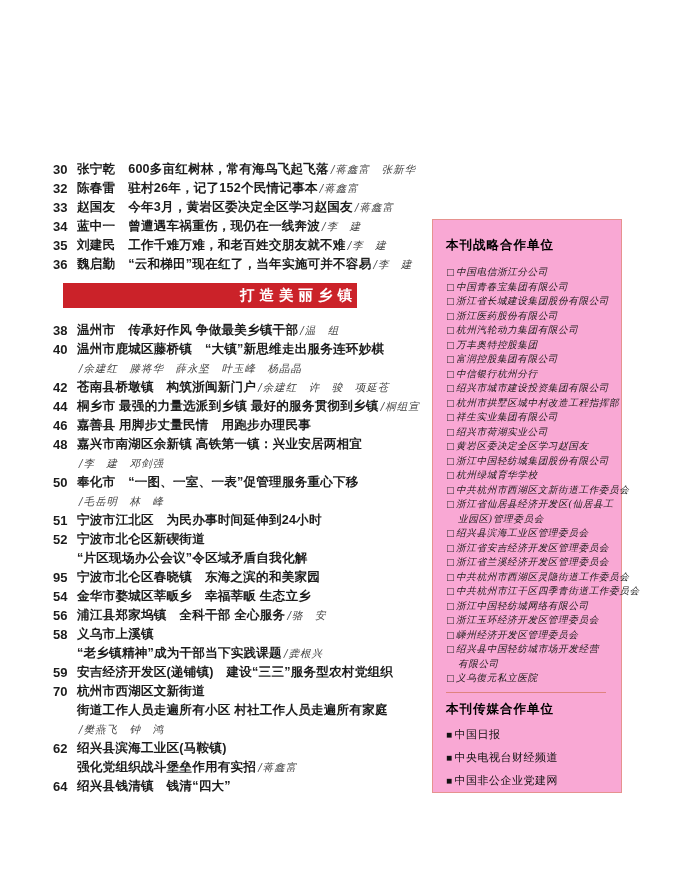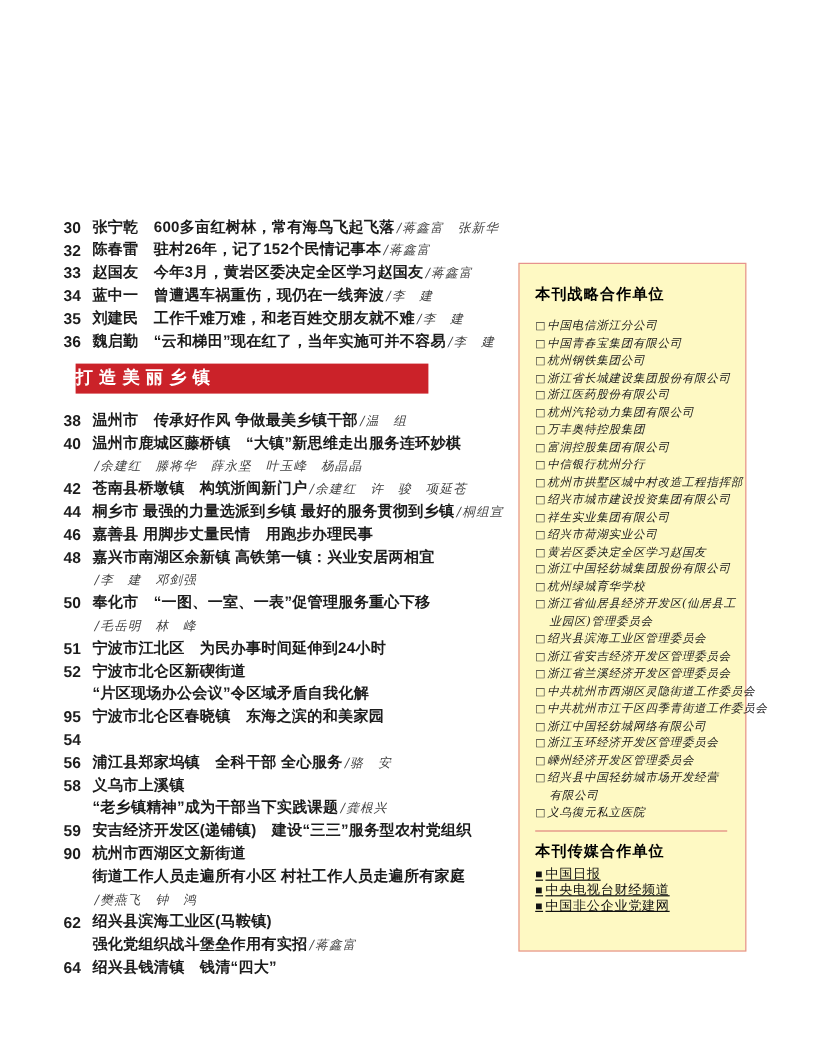--- a/index.html
+++ b/index.html
@@ -1,54 +1,54 @@
 <!DOCTYPE html>
 <html><head>
 <meta charset="utf-8">
 <style>
   html,body{margin:0;padding:0;}
   body{
     width:683px;height:878px;position:relative;background:#ffffff;
     font-family:"Liberation Sans",sans-serif;overflow:hidden;
   }
   
-  .toc{position:absolute;left:53px;top:180px;width:382px;}
+  .toc{position:absolute;left:53px;top:160px;width:382px;}
   .toc-row{display:flex;height:19px;line-height:19px;white-space:nowrap;}
   .toc-num{flex:0 0 24px;font-size:13px;font-weight:bold;color:#1c1c1c;}
   .toc-text{font-size:12.6px;font-weight:bold;color:#1c1c1c;letter-spacing:.2px;}
   .toc-author{
     font-family:"DejaVu Serif",serif;font-style:italic;font-weight:normal;
     font-size:10.5px;color:#424242;margin-left:2px;letter-spacing:1px;margin-top:38px;
   }
   .banner{
     margin:9px 0 13px 10px;width:294px;height:25px;line-height:25px;
     background:var(--banner-bg,#cb2229);color:var(--banner-fg,#fff);
-    text-align:left;font-size:14.5px;font-weight:bold;letter-spacing:5px;
+    text-align:right;font-size:14.5px;font-weight:bold;letter-spacing:5px;
   }
   
   .coop-box{
     position:absolute;left:432px;top:219px;width:190px;height:574px;
     box-sizing:border-box;border:1px solid var(--box-border,#e6928f);
-    padding:13px 9px 0 13px;background:#fef9c3;
+    padding:13px 9px 0 13px;background:#f9a8d4;
   }
   .coop-title{
     font-size:12.5px;font-weight:bold;color:#000;letter-spacing:1px;
     line-height:16px;margin:4px 0 12px 0;
   }
   ul.coop-list{list-style:none;margin:0;padding:0;}
   ul.strategic li{
     font-family:"DejaVu Serif",serif;font-style:italic;
     font-size:9.6px;line-height:14.5px;color:#1a1a1a;
     padding-left:12px;text-indent:-12px;white-space:pre;letter-spacing:.6px;
   }
   ul.strategic .bullet{font-style:normal;font-size:9px;color:#333;margin-right:1px;}
   .coop-divider{border:none;border-top:1px solid var(--divider,#df837f);margin:6px 6px 8px 0;}
   .media-title{margin:2px 0 6px 0;}
   ul.media li{
-    font-size:11px;line-height:12px;color:#111;white-space:nowrap;letter-spacing:.5px;text-decoration:underline;
+    font-size:11px;line-height:22px;color:#111;white-space:nowrap;letter-spacing:.5px;
   }
   ul.media .bullet{font-size:10px;color:#111;margin-right:2px;}
 </style>
 </head>
 <body style="--banner-bg: #cb2229; --banner-fg: #ffffff; --box-border: #e6928f; --divider: #df837f;">
 
 <div class="toc">
   <div id="toc-pre">
       <div class="toc-row">
         <span class="toc-num">30</span>
@@ -128,39 +128,40 @@
       <div class="toc-row">
         <span class="toc-num"></span>
         <span class="toc-text">“片区现场办公会议”令区域矛盾自我化解</span>
       </div>
       <div class="toc-row">
         <span class="toc-num">95</span>
         <span class="toc-text">宁波市北仑区春晓镇　东海之滨的和美家园</span>
       </div>
       <div class="toc-row">
         <span class="toc-num">54</span>
+        <span class="toc-text">金华市婺城区莘畈乡　幸福莘畈 生态立乡</span>
       </div>
       <div class="toc-row">
         <span class="toc-num">56</span>
         <span class="toc-text">浦江县郑家坞镇　全科干部 全心服务<span class="toc-author">/骆　安</span></span>
       </div>
       <div class="toc-row">
         <span class="toc-num">58</span>
         <span class="toc-text">义乌市上溪镇</span>
       </div>
       <div class="toc-row">
         <span class="toc-num"></span>
         <span class="toc-text">“老乡镇精神”成为干部当下实践课题<span class="toc-author">/龚根兴</span></span>
       </div>
       <div class="toc-row">
         <span class="toc-num">59</span>
         <span class="toc-text">安吉经济开发区(递铺镇)　建设“三三”服务型农村党组织</span>
       </div>
       <div class="toc-row">
-        <span class="toc-num">90</span>
+        <span class="toc-num">70</span>
         <span class="toc-text">杭州市西湖区文新街道</span>
       </div>
       <div class="toc-row">
         <span class="toc-num"></span>
         <span class="toc-text">街道工作人员走遍所有小区 村社工作人员走遍所有家庭</span>
       </div>
       <div class="toc-row">
         <span class="toc-num"></span>
         <span class="toc-text"><span class="toc-author">/樊燕飞　钟　鸿</span></span>
       </div>
@@ -177,34 +178,34 @@
         <span class="toc-text">绍兴县钱清镇　钱清“四大”</span>
       </div>
     </div>
 </div>
 
 <div class="coop-box">
   <div class="coop-title">本刊战略合作单位</div>
   <ul class="coop-list strategic" id="strategic-list">
       <li><span class="bullet">□</span><span>中国电信浙江分公司</span></li>
       <li><span class="bullet">□</span><span>中国青春宝集团有限公司</span></li>
-      <li><span class="bullet">□</span><span>杭州钢铁集团公司</span></li>
       <li><span class="bullet">□</span><span>浙江省长城建设集团股份有限公司</span></li>
       <li><span class="bullet">□</span><span>浙江医药股份有限公司</span></li>
       <li><span class="bullet">□</span><span>杭州汽轮动力集团有限公司</span></li>
       <li><span class="bullet">□</span><span>万丰奥特控股集团</span></li>
       <li><span class="bullet">□</span><span>富润控股集团有限公司</span></li>
       <li><span class="bullet">□</span><span>中信银行杭州分行</span></li>
+      <li><span class="bullet">□</span><span>绍兴市城市建设投资集团有限公司</span></li>
       <li><span class="bullet">□</span><span>杭州市拱墅区城中村改造工程指挥部</span></li>
-      <li><span class="bullet">□</span><span>绍兴市城市建设投资集团有限公司</span></li>
       <li><span class="bullet">□</span><span>祥生实业集团有限公司</span></li>
       <li><span class="bullet">□</span><span>绍兴市荷湖实业公司</span></li>
       <li><span class="bullet">□</span><span>黄岩区委决定全区学习赵国友</span></li>
       <li><span class="bullet">□</span><span>浙江中国轻纺城集团股份有限公司</span></li>
       <li><span class="bullet">□</span><span>杭州绿城育华学校</span></li>
+      <li><span class="bullet">□</span><span>中共杭州市西湖区文新街道工作委员会</span></li>
       <li><span class="bullet">□</span><span>浙江省仙居县经济开发区(仙居县工
 业园区)管理委员会</span></li>
       <li><span class="bullet">□</span><span>绍兴县滨海工业区管理委员会</span></li>
       <li><span class="bullet">□</span><span>浙江省安吉经济开发区管理委员会</span></li>
       <li><span class="bullet">□</span><span>浙江省兰溪经济开发区管理委员会</span></li>
       <li><span class="bullet">□</span><span>中共杭州市西湖区灵隐街道工作委员会</span></li>
       <li><span class="bullet">□</span><span>中共杭州市江干区四季青街道工作委员会</span></li>
       <li><span class="bullet">□</span><span>浙江中国轻纺城网络有限公司</span></li>
       <li><span class="bullet">□</span><span>浙江玉环经济开发区管理委员会</span></li>
       <li><span class="bullet">□</span><span>嵊州经济开发区管理委员会</span></li>

